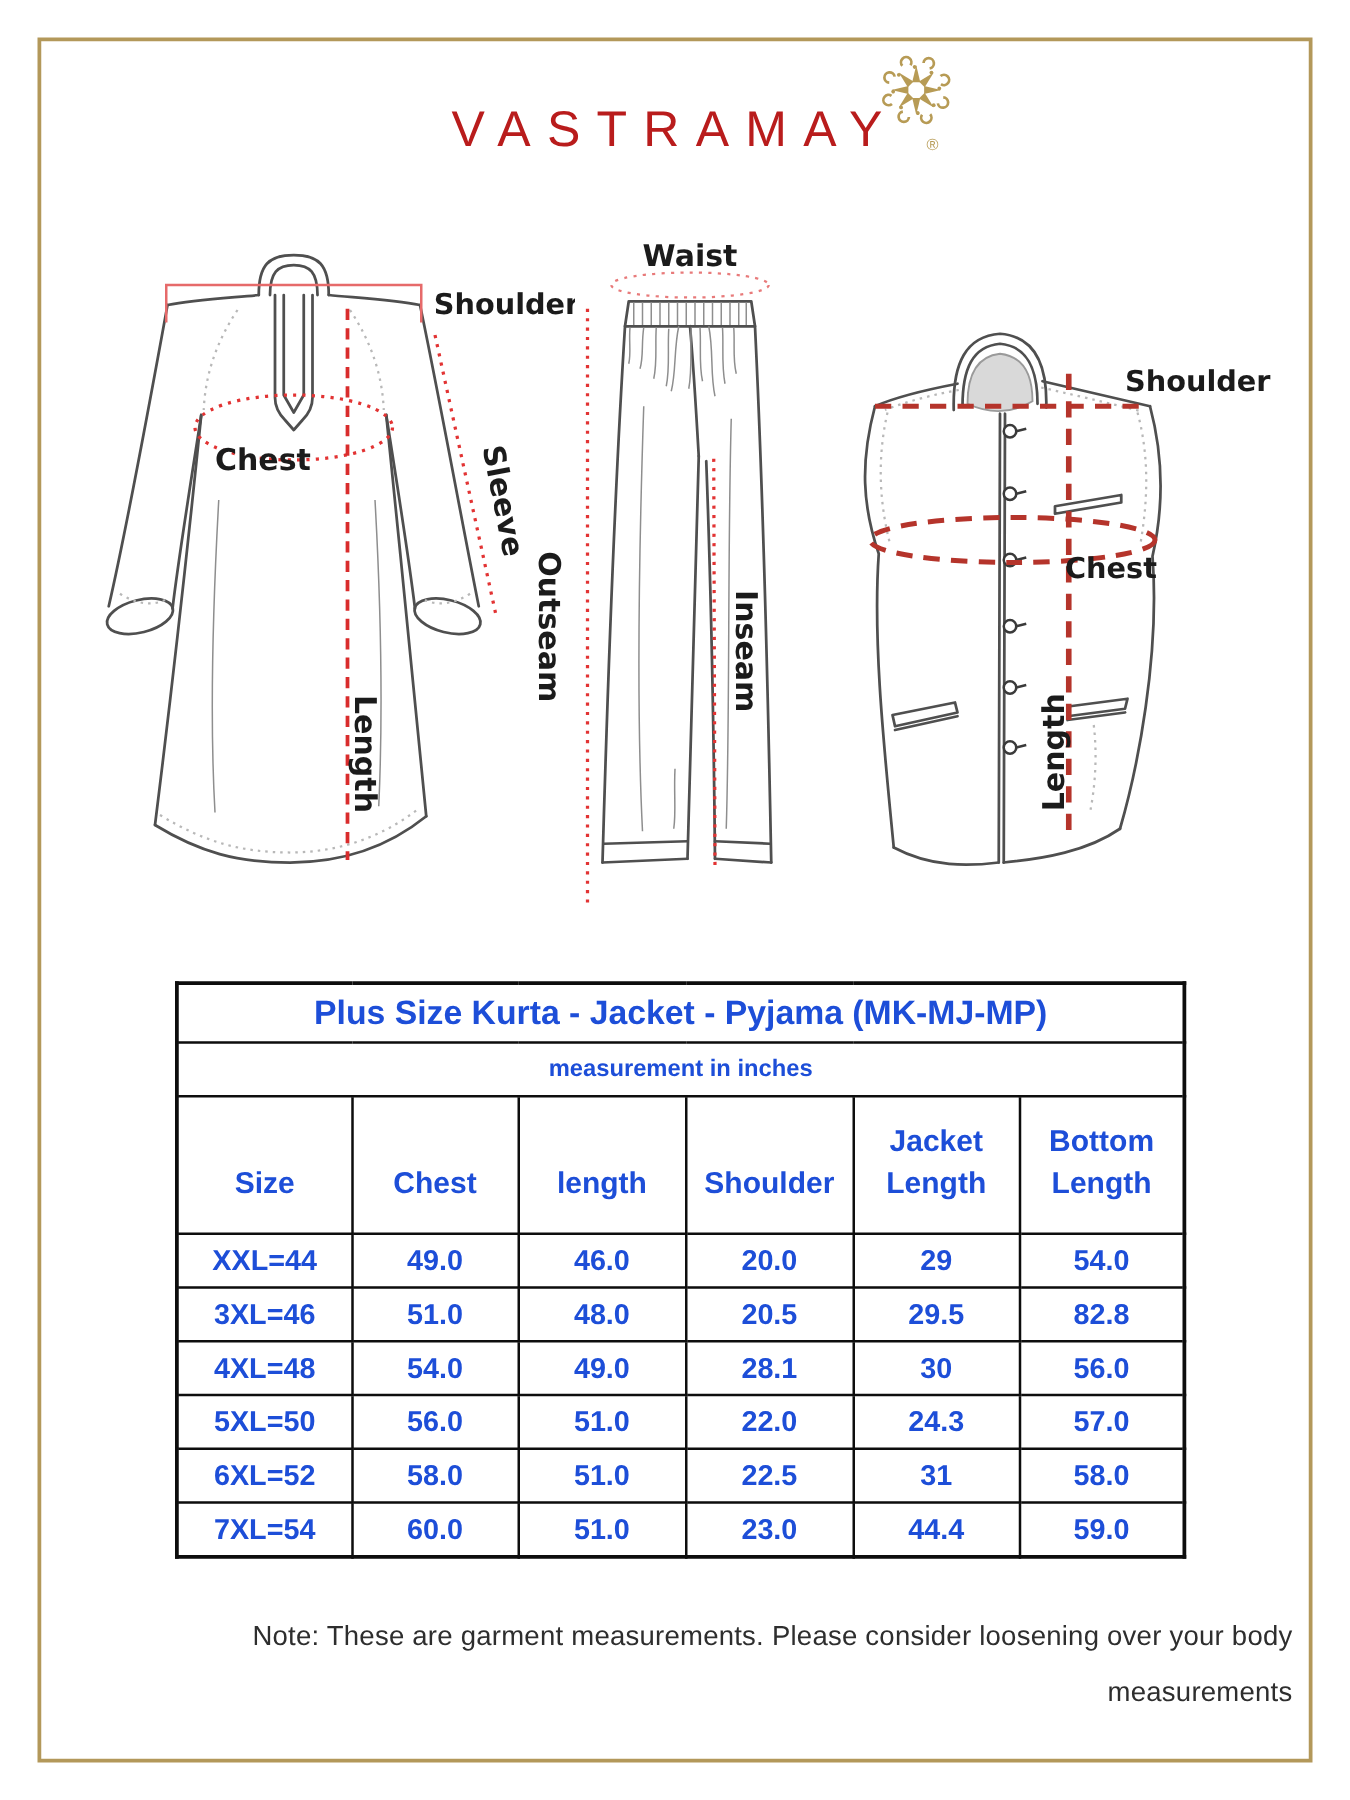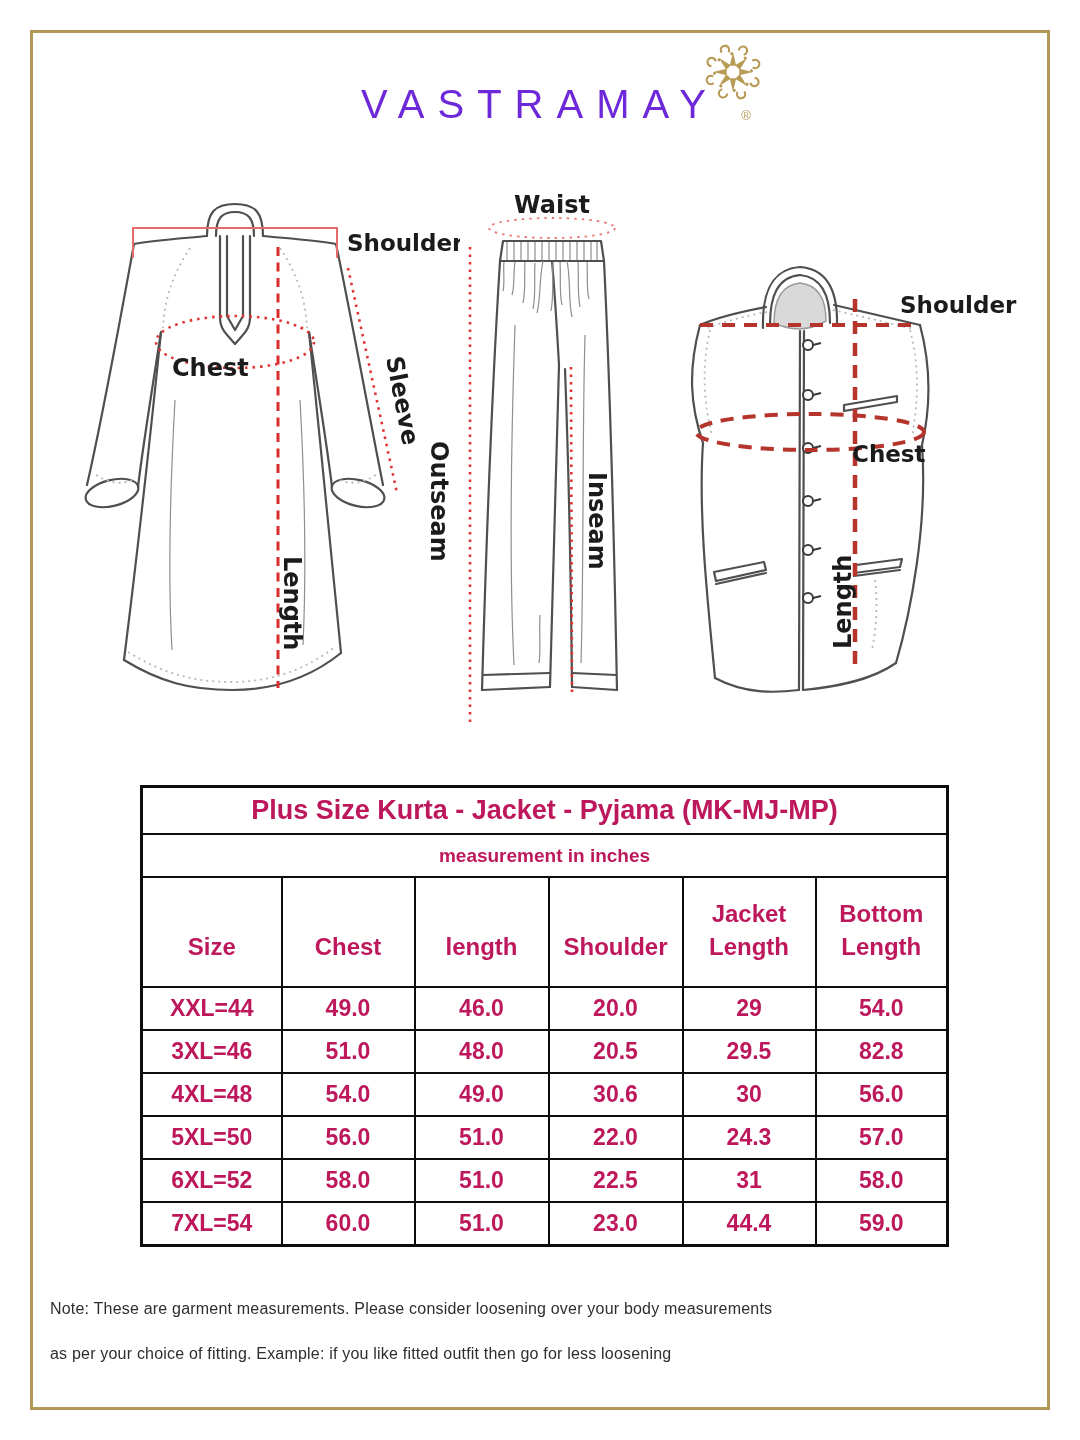--- a/index.html
+++ b/index.html
@@ -3,48 +3,48 @@
 <meta charset="utf-8">
 <style>
   html,body{margin:0;padding:0;background:#ffffff;}
   .page{position:relative;width:1080px;height:1440px;background:#fff;overflow:hidden;
         font-family:"Liberation Sans",sans-serif;}
   .frame{position:absolute;inset:30px;border:3px solid #B3985A;pointer-events:none;}
 
   
   .brand{position:absolute;top:84px;left:0;width:100%;text-align:center;}
   .brand-wrap{position:relative;display:inline-block;}
-  .brand-text{font-size:40px;letter-spacing:13px;color:#6d28d9;font-weight:400;line-height:1;}
+  .brand-text{font-size:40px;letter-spacing:13px;color:#b91c1c;font-weight:400;line-height:1;}
   .ornament{position:absolute;width:72px;height:72px;right:-50px;top:-48px;}
   .reg{position:absolute;right:-32px;bottom:1px;font-size:13px;color:#B79B55;}
 
   
   .diagram{position:absolute;}
   .dlabel{font-family:"DejaVu Sans",sans-serif;font-weight:bold;font-size:24px;fill:#1b1b1b;}
   .dlabel-sm{font-family:"DejaVu Sans",sans-serif;font-weight:bold;font-size:23px;fill:#1b1b1b;}
   .garm{stroke:#4f4f4f;stroke-width:2.2;fill:none;stroke-linecap:round;stroke-linejoin:round;}
   .stitch{stroke:#b8b8b8;stroke-width:1.8;fill:none;stroke-dasharray:2 4;}
   .crease{stroke:#8e8e8e;stroke-width:1.2;fill:none;}
   .reddot{stroke:#E23333;stroke-width:2.6;fill:none;stroke-dasharray:2.5 5;}
   .reddash{stroke:#D92C2C;stroke-width:3;fill:none;stroke-dasharray:9 6.5;}
   .redline{stroke:#E66A6A;stroke-width:2;fill:none;}
   .jred{stroke:#B5342B;stroke-width:4;fill:none;stroke-dasharray:13 9;}
 
   
   .size-table{position:absolute;left:140px;top:785px;width:806px;border-collapse:collapse;
               table-layout:fixed;background:#fff;border:3px solid #0D0D0D;}
-  .size-table td{border:2px solid #0D0D0D;text-align:center;font-weight:bold;color:#be185d;padding:0;}
+  .size-table td{border:2px solid #0D0D0D;text-align:center;font-weight:bold;color:#1d4ed8;padding:0;}
   .t-title td{font-size:27px;height:45px;}
   .t-sub td{font-size:19px;height:41px;}
   .t-head td{font-size:24px;height:86px;vertical-align:bottom;padding-bottom:22px;line-height:1.4;}
   .t-data td{font-size:23px;height:41px;}
 
   
-  .note{position:absolute;left:50px;right:46px;top:1286px;text-align:left;
-        font-size:16px;color:#2e2e2e;line-height:45px;letter-spacing:0.2px;}
+  .note{position:absolute;left:50px;right:46px;top:1286px;text-align:right;
+        font-size:22px;color:#2e2e2e;line-height:45px;letter-spacing:0.2px;}
 </style>
 </head>
 <body>
 
 <div class="page">
   <div class="frame"></div>
 
   <div class="brand">
     <span class="brand-wrap">
       <span class="brand-text">VASTRAMAY</span>
@@ -236,21 +236,21 @@
           <td>51.0</td>
           <td>48.0</td>
           <td>20.5</td>
           <td>29.5</td>
           <td>82.8</td>
         </tr>
         <tr class="t-data">
           <td>4XL=48</td>
           <td>54.0</td>
           <td>49.0</td>
-          <td>30.6</td>
+          <td>28.1</td>
           <td>30</td>
           <td>56.0</td>
         </tr>
         <tr class="t-data">
           <td>5XL=50</td>
           <td>56.0</td>
           <td>51.0</td>
           <td>22.0</td>
           <td>24.3</td>
           <td>57.0</td>
@@ -269,15 +269,14 @@
           <td>51.0</td>
           <td>23.0</td>
           <td>44.4</td>
           <td>59.0</td>
         </tr>
       </tbody>
   </table>
 
   <div class="note">
     <div>Note: These are garment measurements. Please consider loosening over your body measurements</div>
-    <div>as per your choice of fitting. Example: if you like fitted outfit then go for less loosening</div>
   </div>
 </div>
 
 </body></html>

